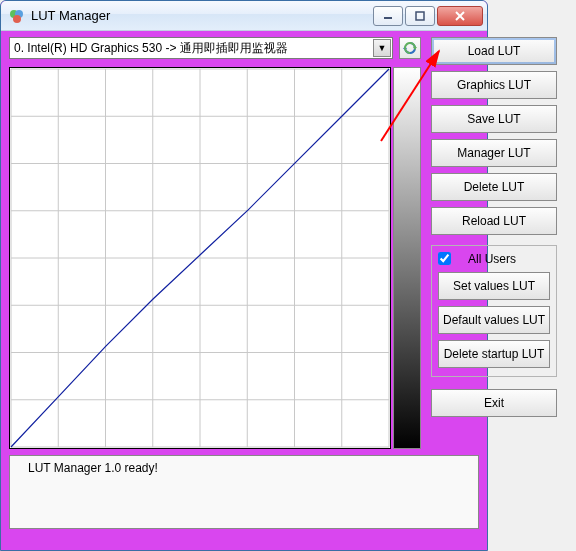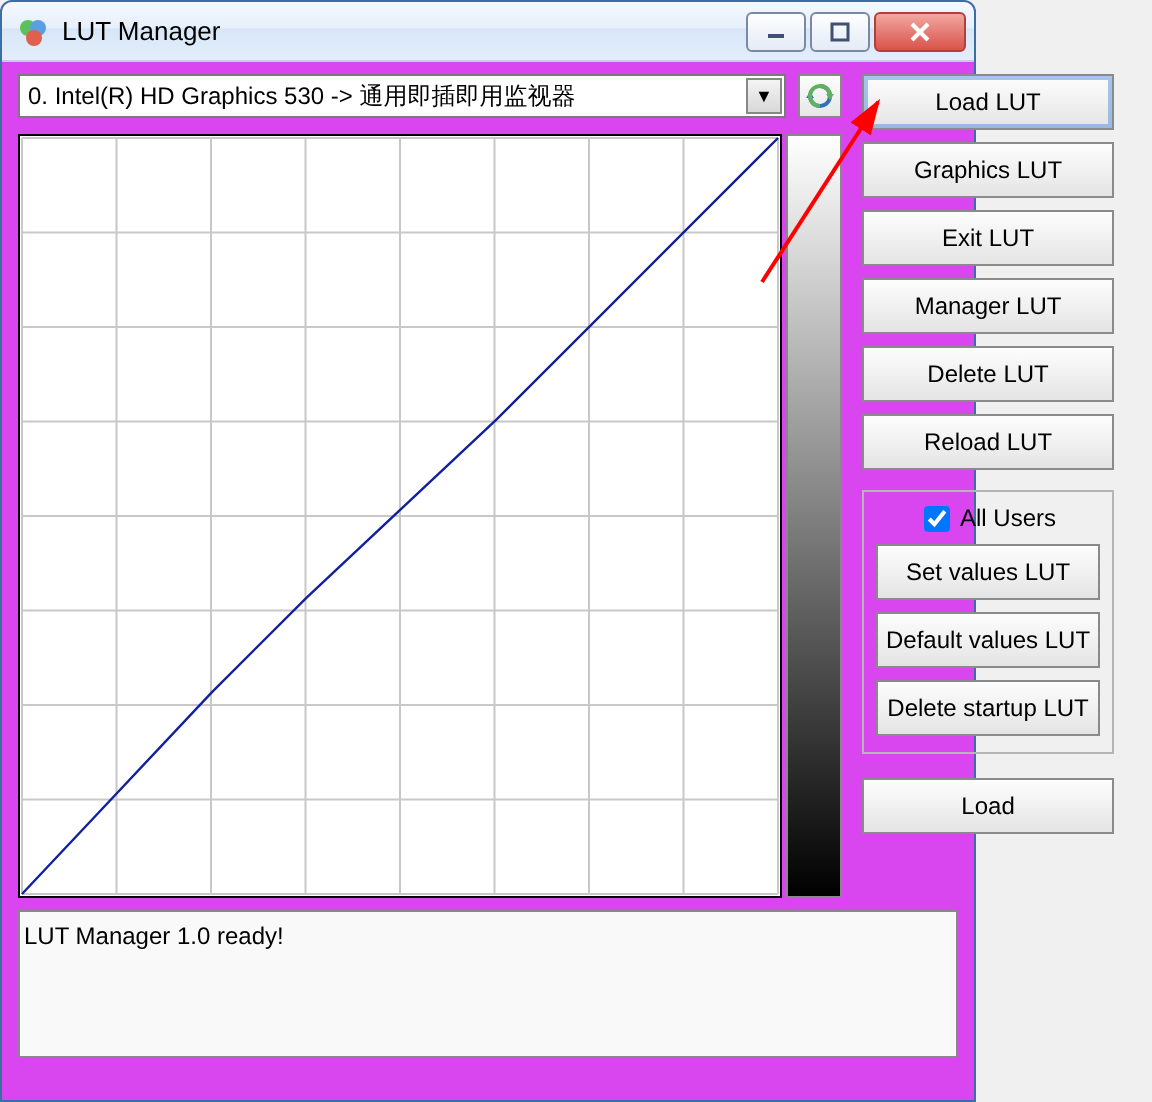--- a/index.html
+++ b/index.html
@@ -142,31 +142,30 @@
   .group {
     border: 1px solid #b5b5b5;
     padding: 6px 6px 8px 6px;
     display: flex;
     flex-direction: column;
     gap: 6px;
     margin-top: 4px;
   }
   .checkrow {
     display: flex;
-    align-items: center;
-    gap: 5px;
-    font-size: 12px;
-    margin-left: 24px;
+    align-items: flex-start;
+    gap: 17px;
+    font-size: 12px;
   }
   .checkrow input { margin: 0; }
   .spacer { flex: 1; }
   .log {
     border: 1px solid #888;
     background: #f9f9f9;
-    padding: 4px 2px;
+    padding: 4px 18px;
     font-size: 12px;
     line-height: 1.45;
     height: 74px;
     overflow: hidden;
   }
   .arrow-annot {
     position: absolute;
     pointer-events: none;
     top: 2px;
   }
@@ -247,37 +246,37 @@
                 <path d="M1 379 L48.43529411764706 328.6 L95.87058823529412 278.2 L143.30588235294118 230.76470588235296 L190.74117647058824 186.29411764705884 L238.1764705882353 141.8235294117647 L285.61176470588236 94.38823529411764 L333.0470588235294 46.952941176470574 L379 1 " fill="none" stroke="#1020a0" stroke-width="1.2"></path>
               </svg>
             </div>
           <div class="gradstrip"></div>
         </div>
       </div>
 
       <div class="rightcol">
         <div class="btn highlight">Load LUT</div>
         <div class="btn">Graphics LUT</div>
-        <div class="btn">Exit LUT</div>
+        <div class="btn">Save LUT</div>
         <div class="btn">Manager LUT</div>
         <div class="btn">Delete LUT</div>
         <div class="btn">Reload LUT</div>
 
         <div class="group">
           <label class="checkrow">
             <input type="checkbox" id="allusers-cb" checked="" style="">
             <span>All Users</span>
           </label>
           <div class="btn">Set values LUT</div>
           <div class="btn">Default values LUT</div>
           <div class="btn">Delete startup LUT</div>
         </div>
 
         <div class="spacer"></div>
-        <div class="btn">Load</div>
+        <div class="btn">Exit</div>
       </div>
     </div>
 
     <div class="log">
       <div>LUT Manager 1.0 ready!</div>
     </div>
 
     <svg class="arrow-annot" width="560" height="160">
       <defs>
         <marker id="ah" markerWidth="10" markerHeight="10" refX="8" refY="3" orient="auto">

